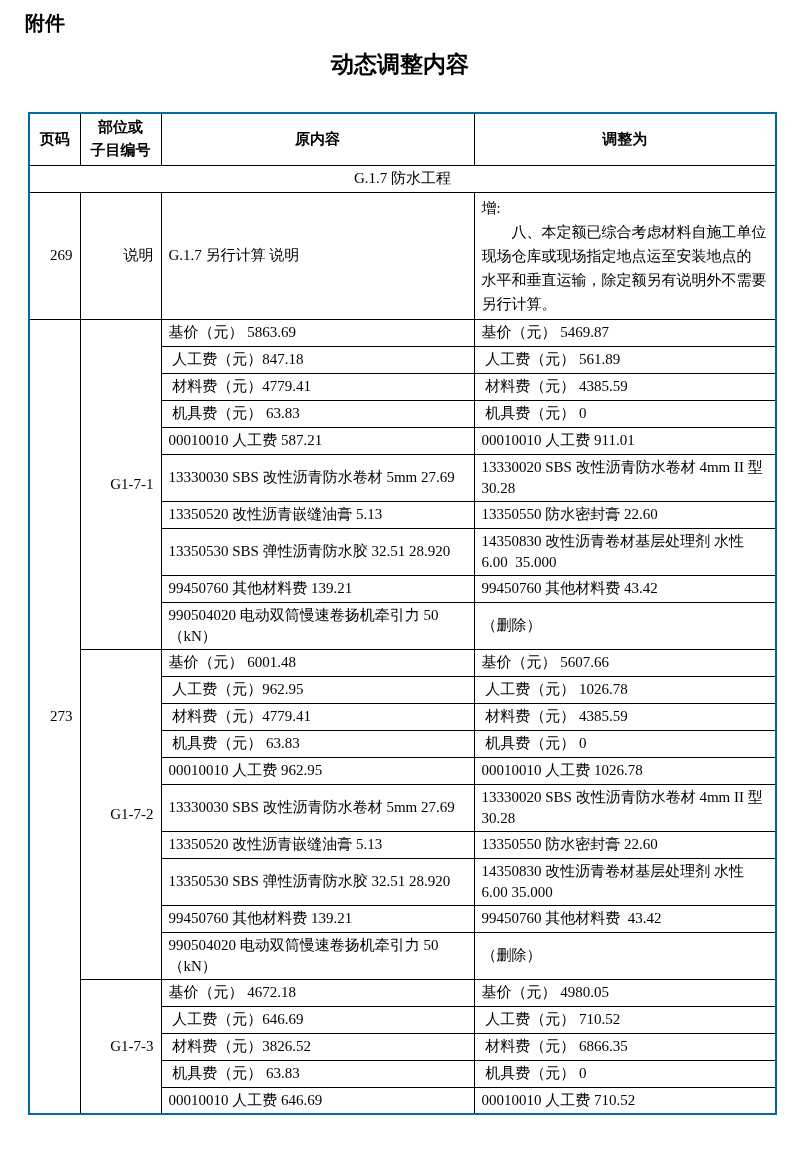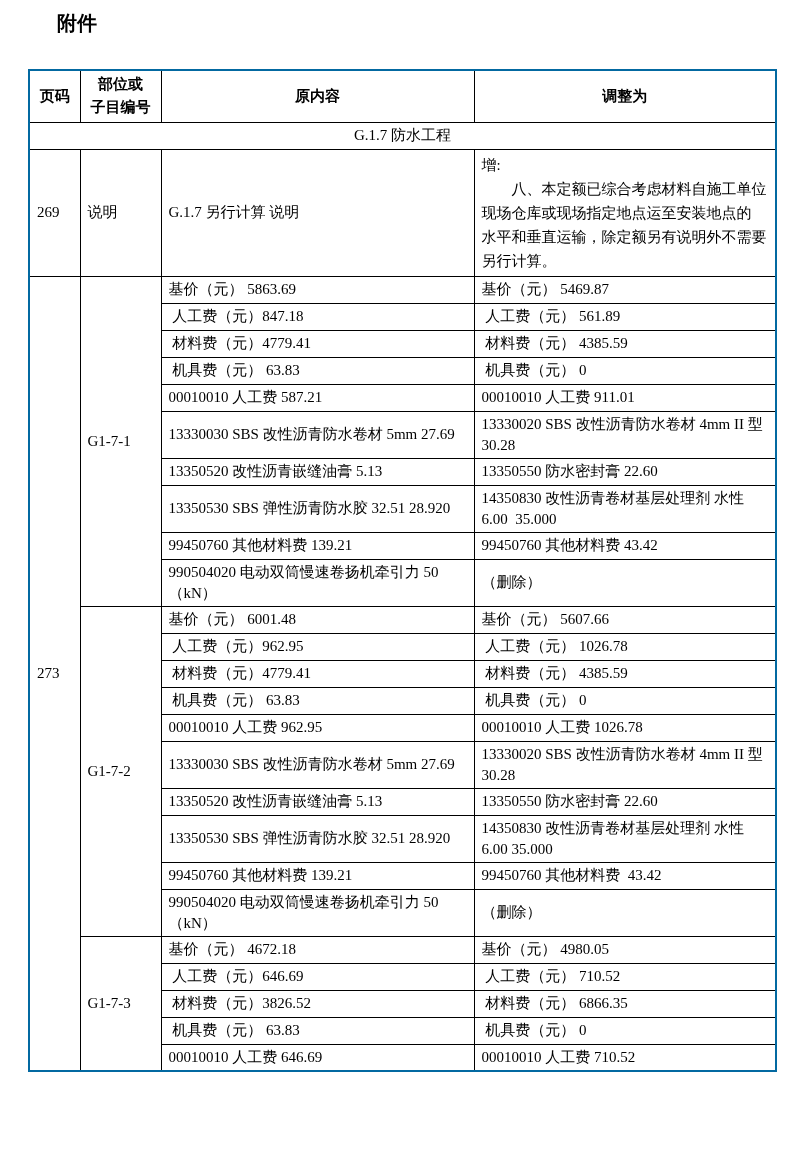--- a/index.html
+++ b/index.html
@@ -13,21 +13,20 @@
     position: relative;
     width: 800px;
     height: 1164px;
     background: #ffffff;
     overflow: hidden;
   }
   .attachment {
     padding: 10px 0 0 25px;
     font-size: 20px;
     font-weight: bold;
-    margin-left: 32px;
   }
   .title {
     margin-top: 12px;
     text-align: center;
     font-size: 23px;
     font-weight: bold;
     line-height: 31px;
   }
   table.doc-table {
     margin: 32px 0 0 28px;
@@ -56,31 +55,32 @@
     text-align: center;
     line-height: 23px;
   }
   tr.hdr     { height: 52px; }
   tr.section { height: 27px; }
   tr.section td { text-align: center; font-weight: normal; }
   tr.note    { height: 122px; }
   td.note-adj { line-height: 24px; padding-top: 3px; padding-bottom: 3px; }
   tr.r1 { height: 27px; }
   tr.r2 { height: 47px; }
-  .center { text-align: left; }
+  .center { text-align: right; }
   .left   { text-align: left; }
 </style>
 </head>
 <body>
 
 <div class="page">
 
   <div class="attachment">附件</div>
 
   <div class="title">
+    <div>动态调整内容</div>
   </div>
 
   <table class="doc-table">
     <colgroup>
         <col class="c1">
         <col class="c2">
         <col class="c3">
         <col class="c4">
       </colgroup>
     <tbody>

